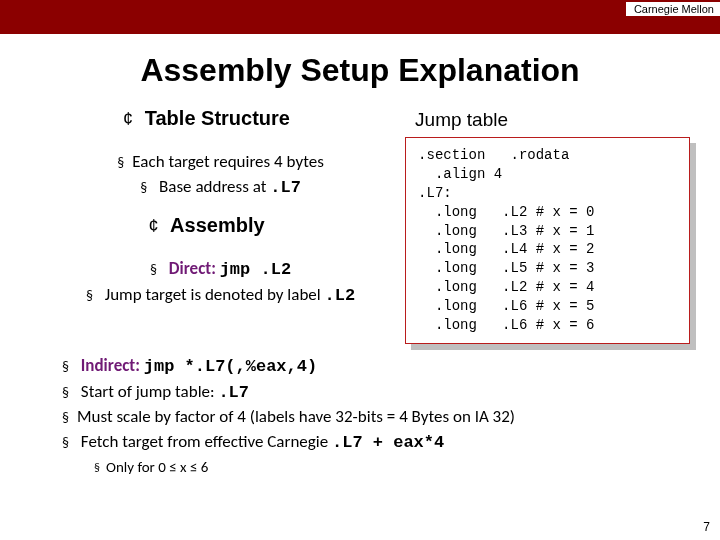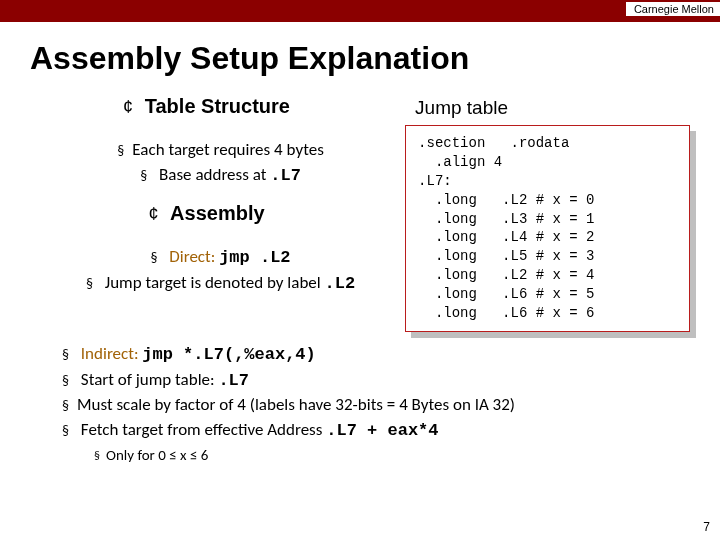--- a/index.html
+++ b/index.html
@@ -7,21 +7,21 @@
     padding: 0;
     font-family: Calibri, Arial, sans-serif;
     width: 720px;
     height: 540px;
     background: #fff;
     position: relative;
     overflow: hidden;
   }
   .header-bar {
     background: #8b0000;
-    height: 22px;
+    height: 34px;
     width: 100%;
     position: relative;
   }
   .header-tag {
     position: absolute;
     right: 0;
     top: 2px;
     background: #fff;
     color: #000;
     font-size: 11px;
@@ -29,20 +29,21 @@
     font-family: Arial, sans-serif;
   }
   .slide-content {
     padding: 10px 30px 0 30px;
   }
   h1 {
     font-family: Arial, sans-serif;
     font-weight: bold;
     font-size: 32px;
     margin: 8px 0 18px 0;
+    text-align: center;
   }
   .two-col {
     display: flex;
     gap: 20px;
   }
   .left-col {
     flex: 1.2;
   }
   .right-col {
     flex: 1;
@@ -71,21 +72,21 @@
     line-height: 1.45;
   }
   .sub-sq { list-style: none; padding-left: 32px; margin: 2px 0; }
   .sub-sq > li::before {
     content: "§";
     margin-right: 6px;
     font-size: 12px;
   }
   .sub-sq > li { font-size: 15px; }
   .mono { font-family: "Courier New", monospace; font-weight: bold; }
-  .red { color: #a16207; font-weight: normal; }
+  .red { color: #701a75; font-weight: bold; }
   .jump-title {
     font-family: Arial, sans-serif;
     font-size: 19px;
     margin: 2px 0 6px 16px;
   }
   .code-box-wrap { position: relative; margin-left: 6px; }
   .code-box-shadow {
     position: absolute;
     top: 6px; left: 6px;
     width: 100%; height: 100%;
@@ -167,21 +168,21 @@
   <div class="full-width">
     <ul class="sq-list" style="padding-left:32px; margin-top:10px;">
       <li>
         <span class="red">Indirect: </span><span class="mono">jmp  *.L7(,%eax,4)</span>
       </li>
       <li>
         <span>Start of jump table: </span><span class="mono">.L7</span>
       </li>
       <li>Must scale by factor of 4 (labels have 32-bits = 4 Bytes on IA 32)</li>
       <li>
-        <span>Fetch target from effective Address </span><span class="mono">.L7 + eax*4</span>
+        <span>Fetch target from effective Carnegie </span><span class="mono">.L7 + eax*4</span>
         <ul class="sub-sq">
           <li>Only for  0 ≤ x ≤ 6</li>
         </ul>
       </li>
     </ul>
   </div>
 </div>
 
 <div class="page-num">7</div>
 

